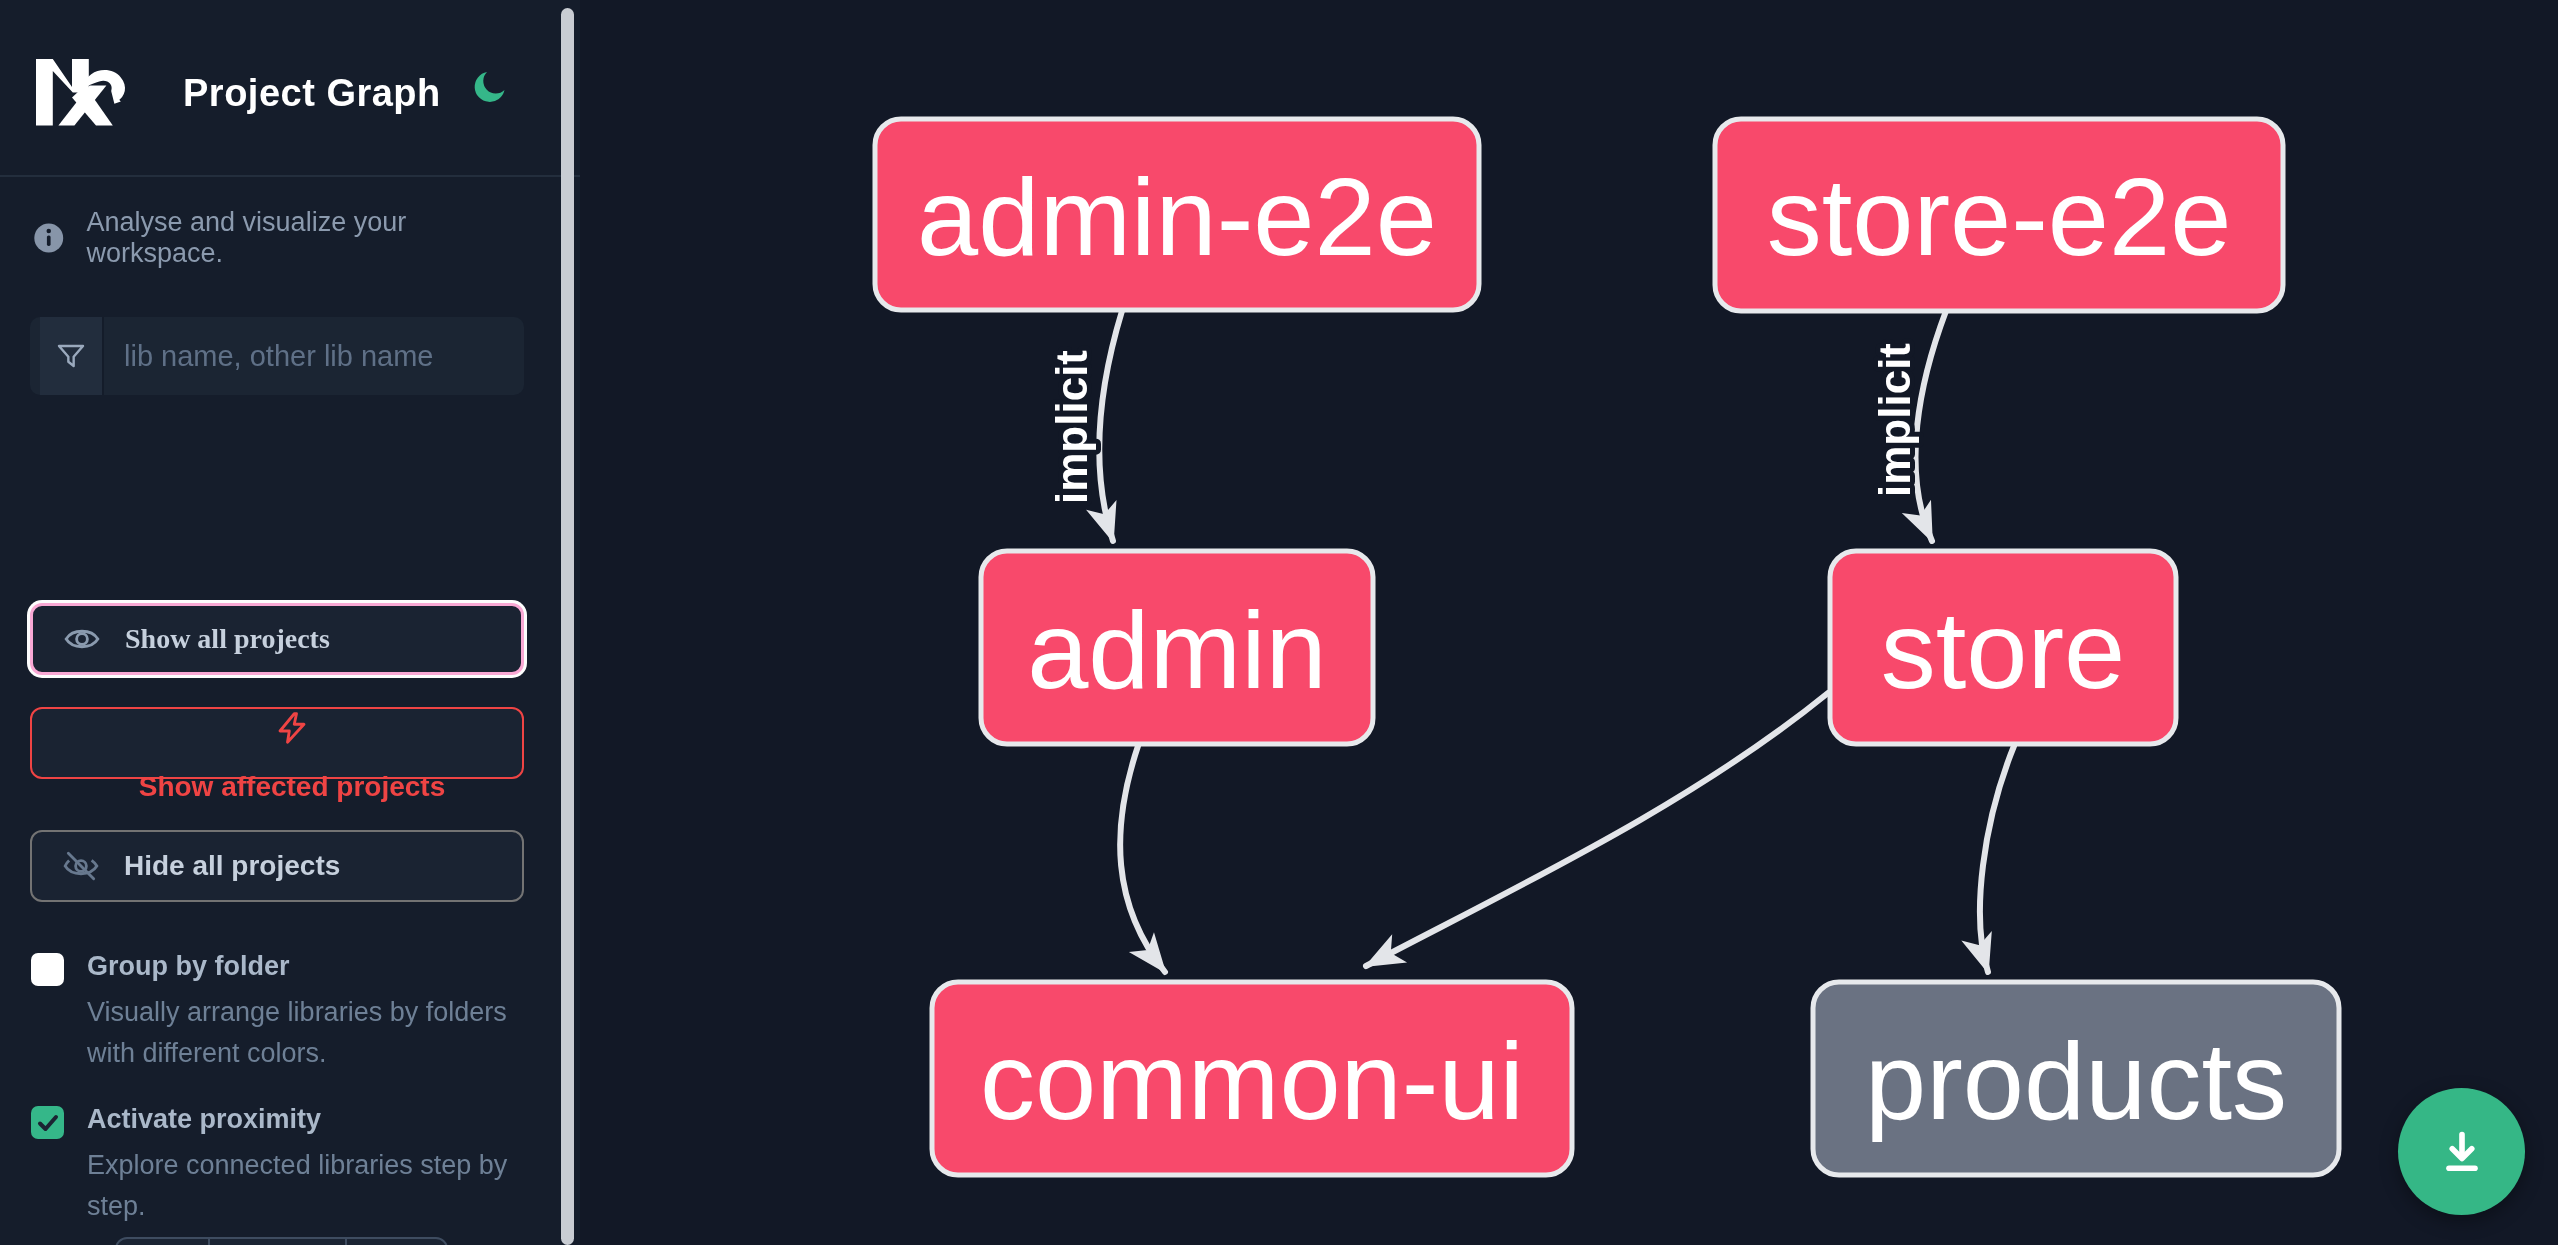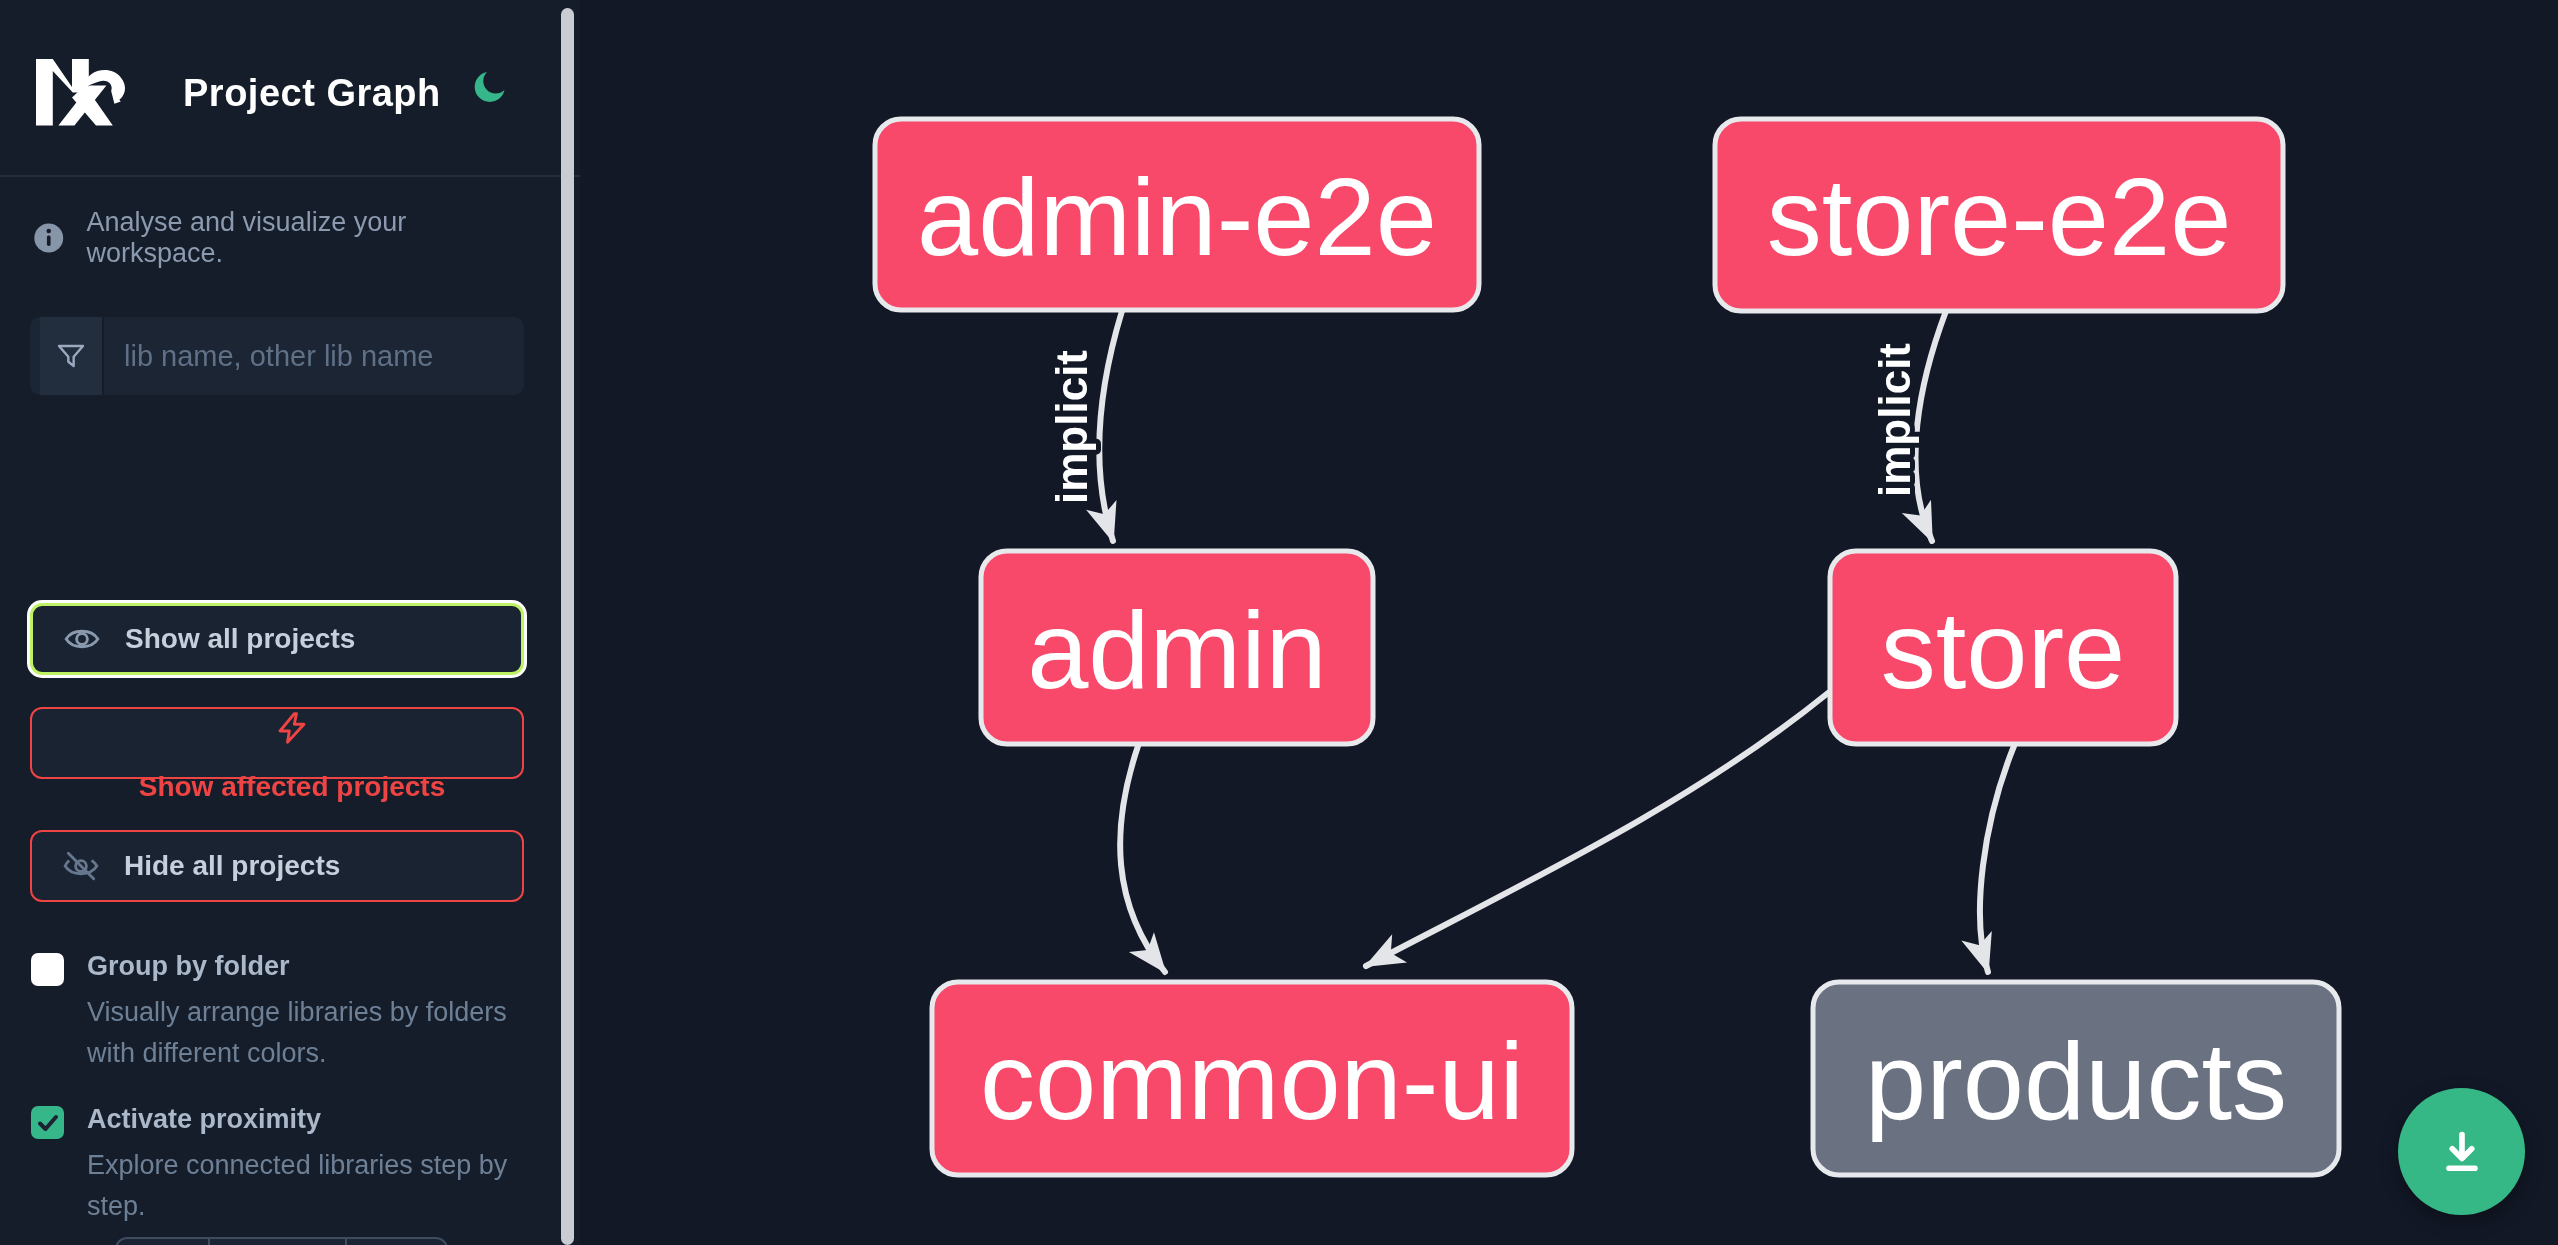--- a/index.html
+++ b/index.html
@@ -32,22 +32,22 @@
   .cb-gray  { background:#99a3b0; }
   .cb-white { background:#ffffff; }
   .cb-green { background:#35b789; display:flex; align-items:center; justify-content:center; }
   .opt-label { margin-left:56px; font-size:27px; font-weight:bold; color:#aab8c9; }
   .opt-desc  { margin-left:56px; margin-top:10px; font-size:27px; line-height:41px;
                color:#6e8096; max-width:425px; }
 
   .btn { position:absolute; left:30px; width:494px; height:72px; border-radius:12px;
          background:#1a2332; display:flex; align-items:center; gap:24px; padding-left:30px;
          font-size:28px; font-weight:bold; color:#c6d0dd; cursor:pointer;
-         border:2px solid #ef4444; }
-  .btn-focused  { border:3px solid #bef264; box-shadow:0 0 0 3px #fdfdfd; }
+         border:2px solid #737373; }
+  .btn-focused  { border:3px solid #f9a8d4; box-shadow:0 0 0 3px #fdfdfd;font-family:Liberation Serif, serif; }
   .btn-affected { border:2px solid #ef4444; color:#ef4444;flex-direction:column; }
   .btn .bicon { width:38px; height:38px; flex:none; display:flex; align-items:center; justify-content:center; }
 
   .seg-sliver { position:absolute; left:115px; top:1237px; width:333px; height:34px;
                 background:#1b2433; border:2px solid #3e4c60; border-radius:12px 12px 0 0; }
   .seg-div { position:absolute; top:0; width:2px; height:100%; background:#3e4c60; }
 
   .scroll-thumb { position:absolute; left:561px; top:8px; width:13px; height:1237px;
                   background:#c9cdd3; border-radius:7px; cursor:grab; }
 

